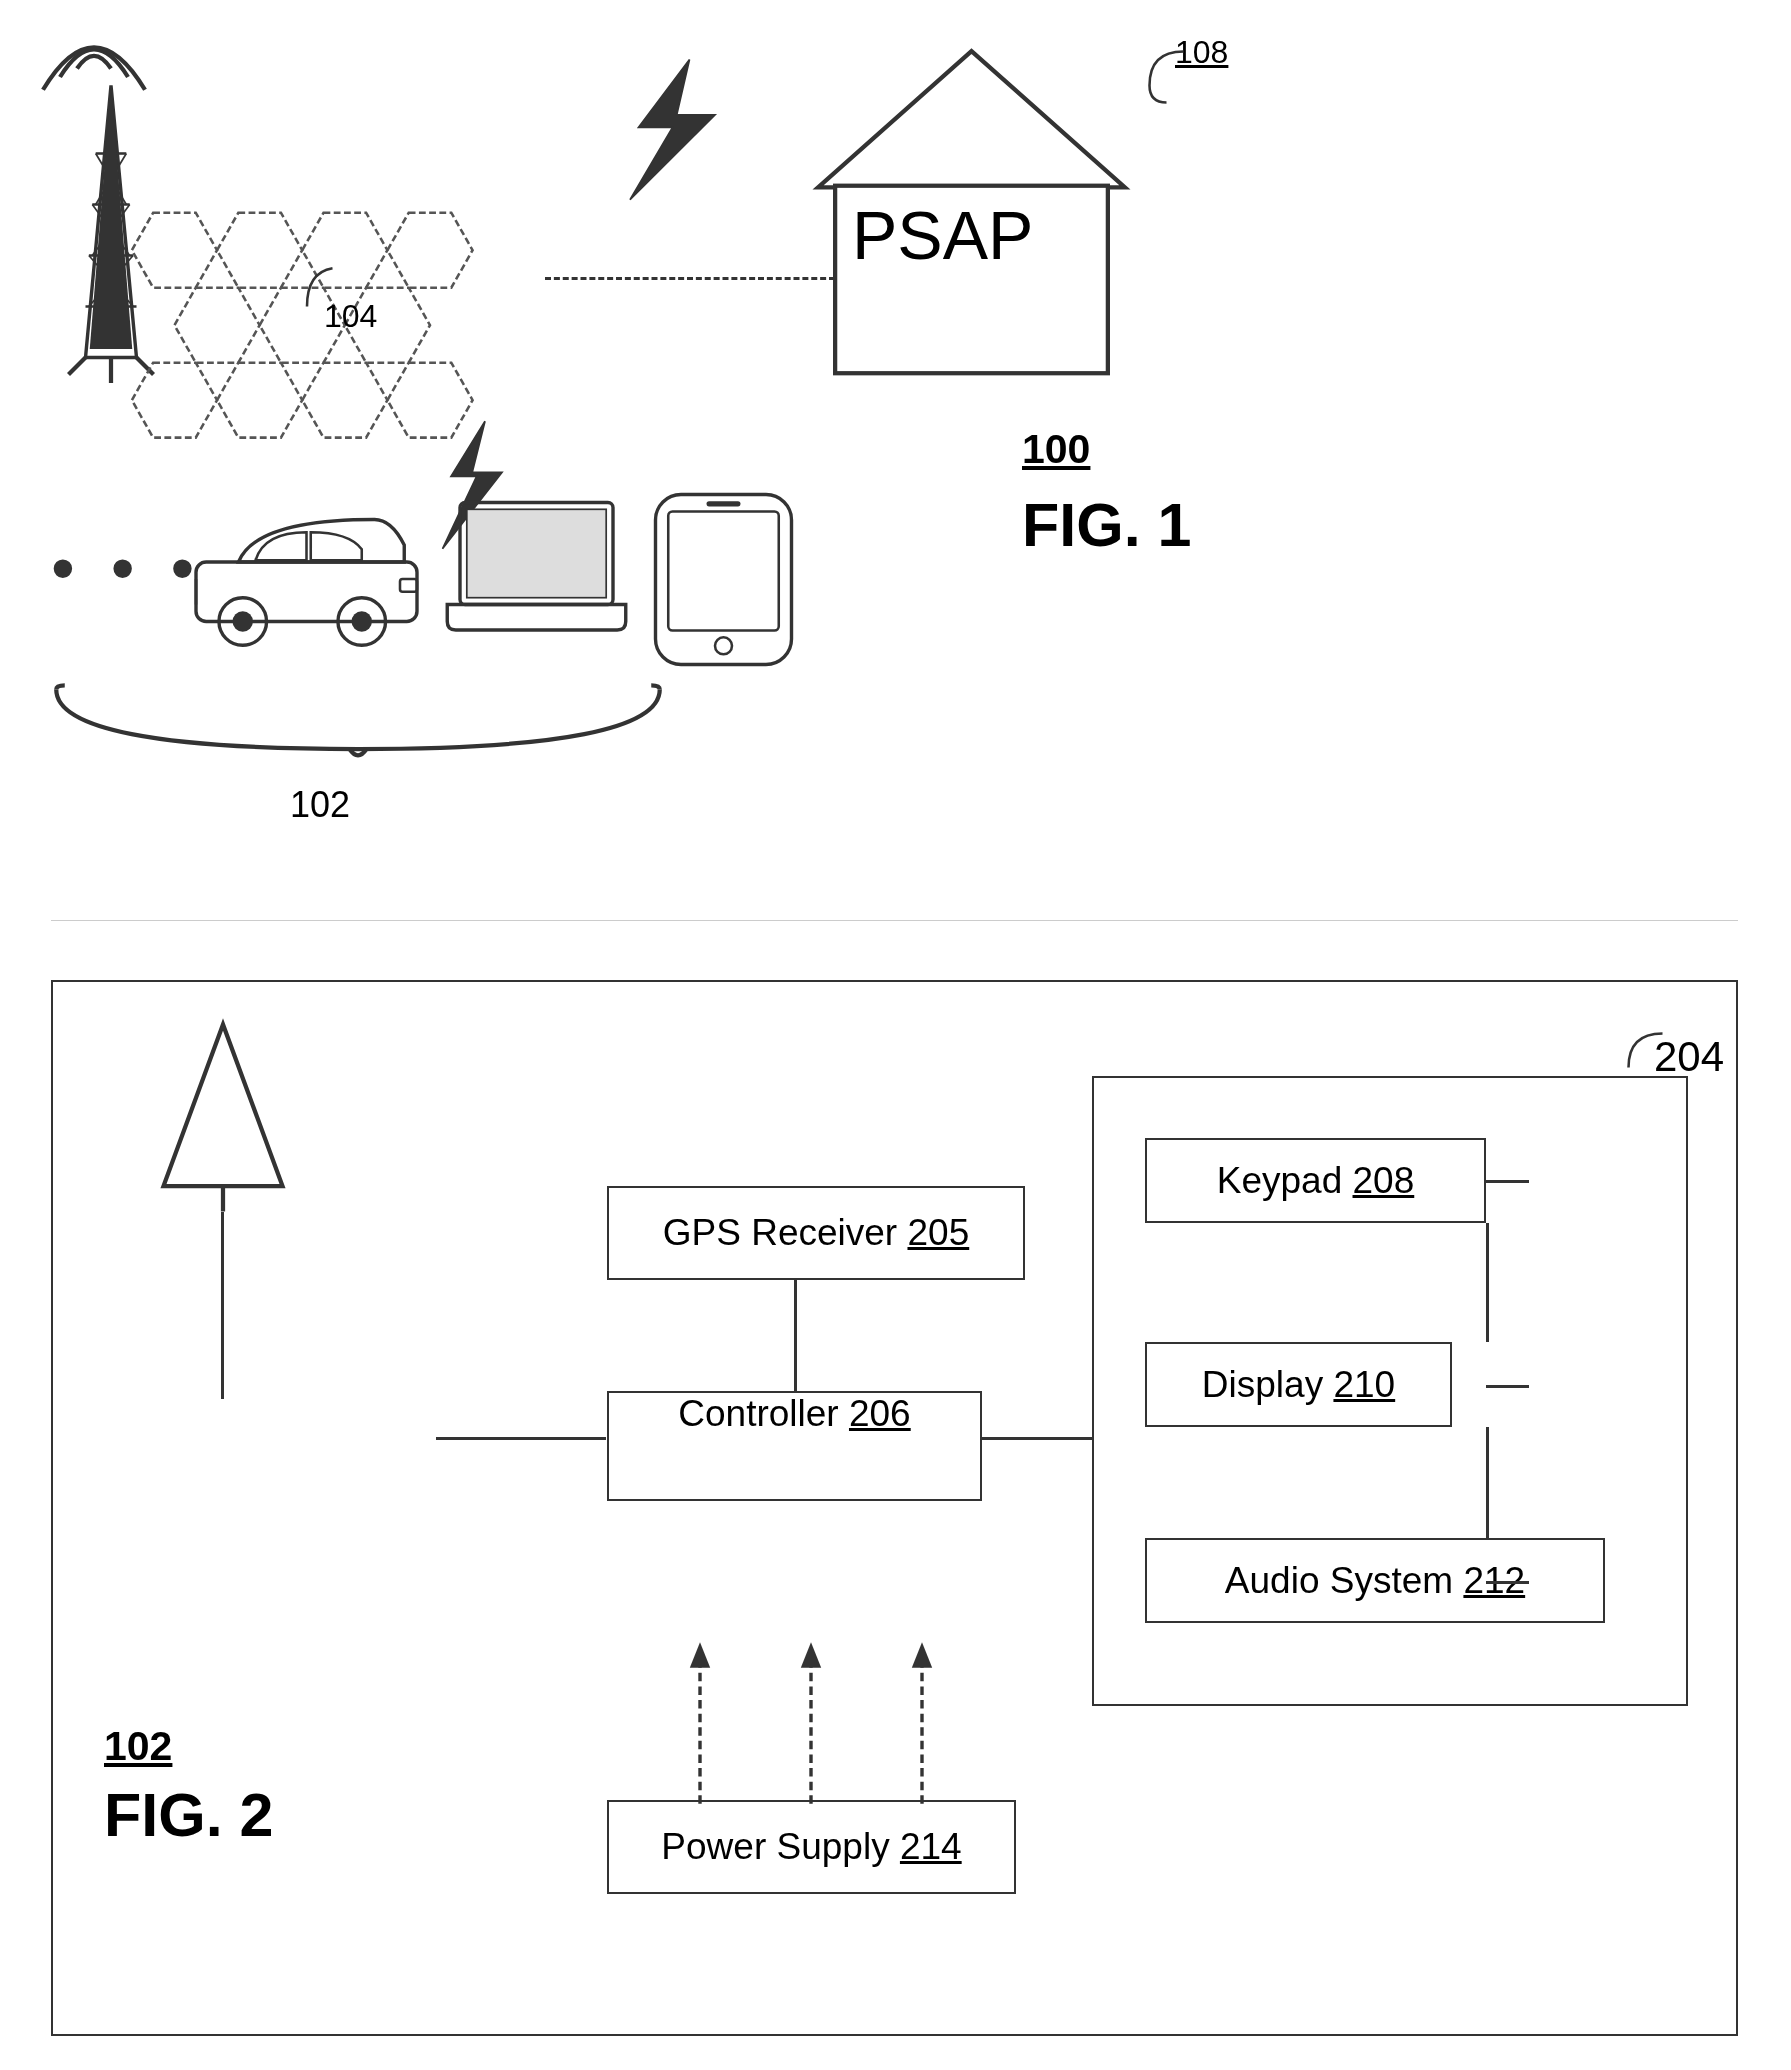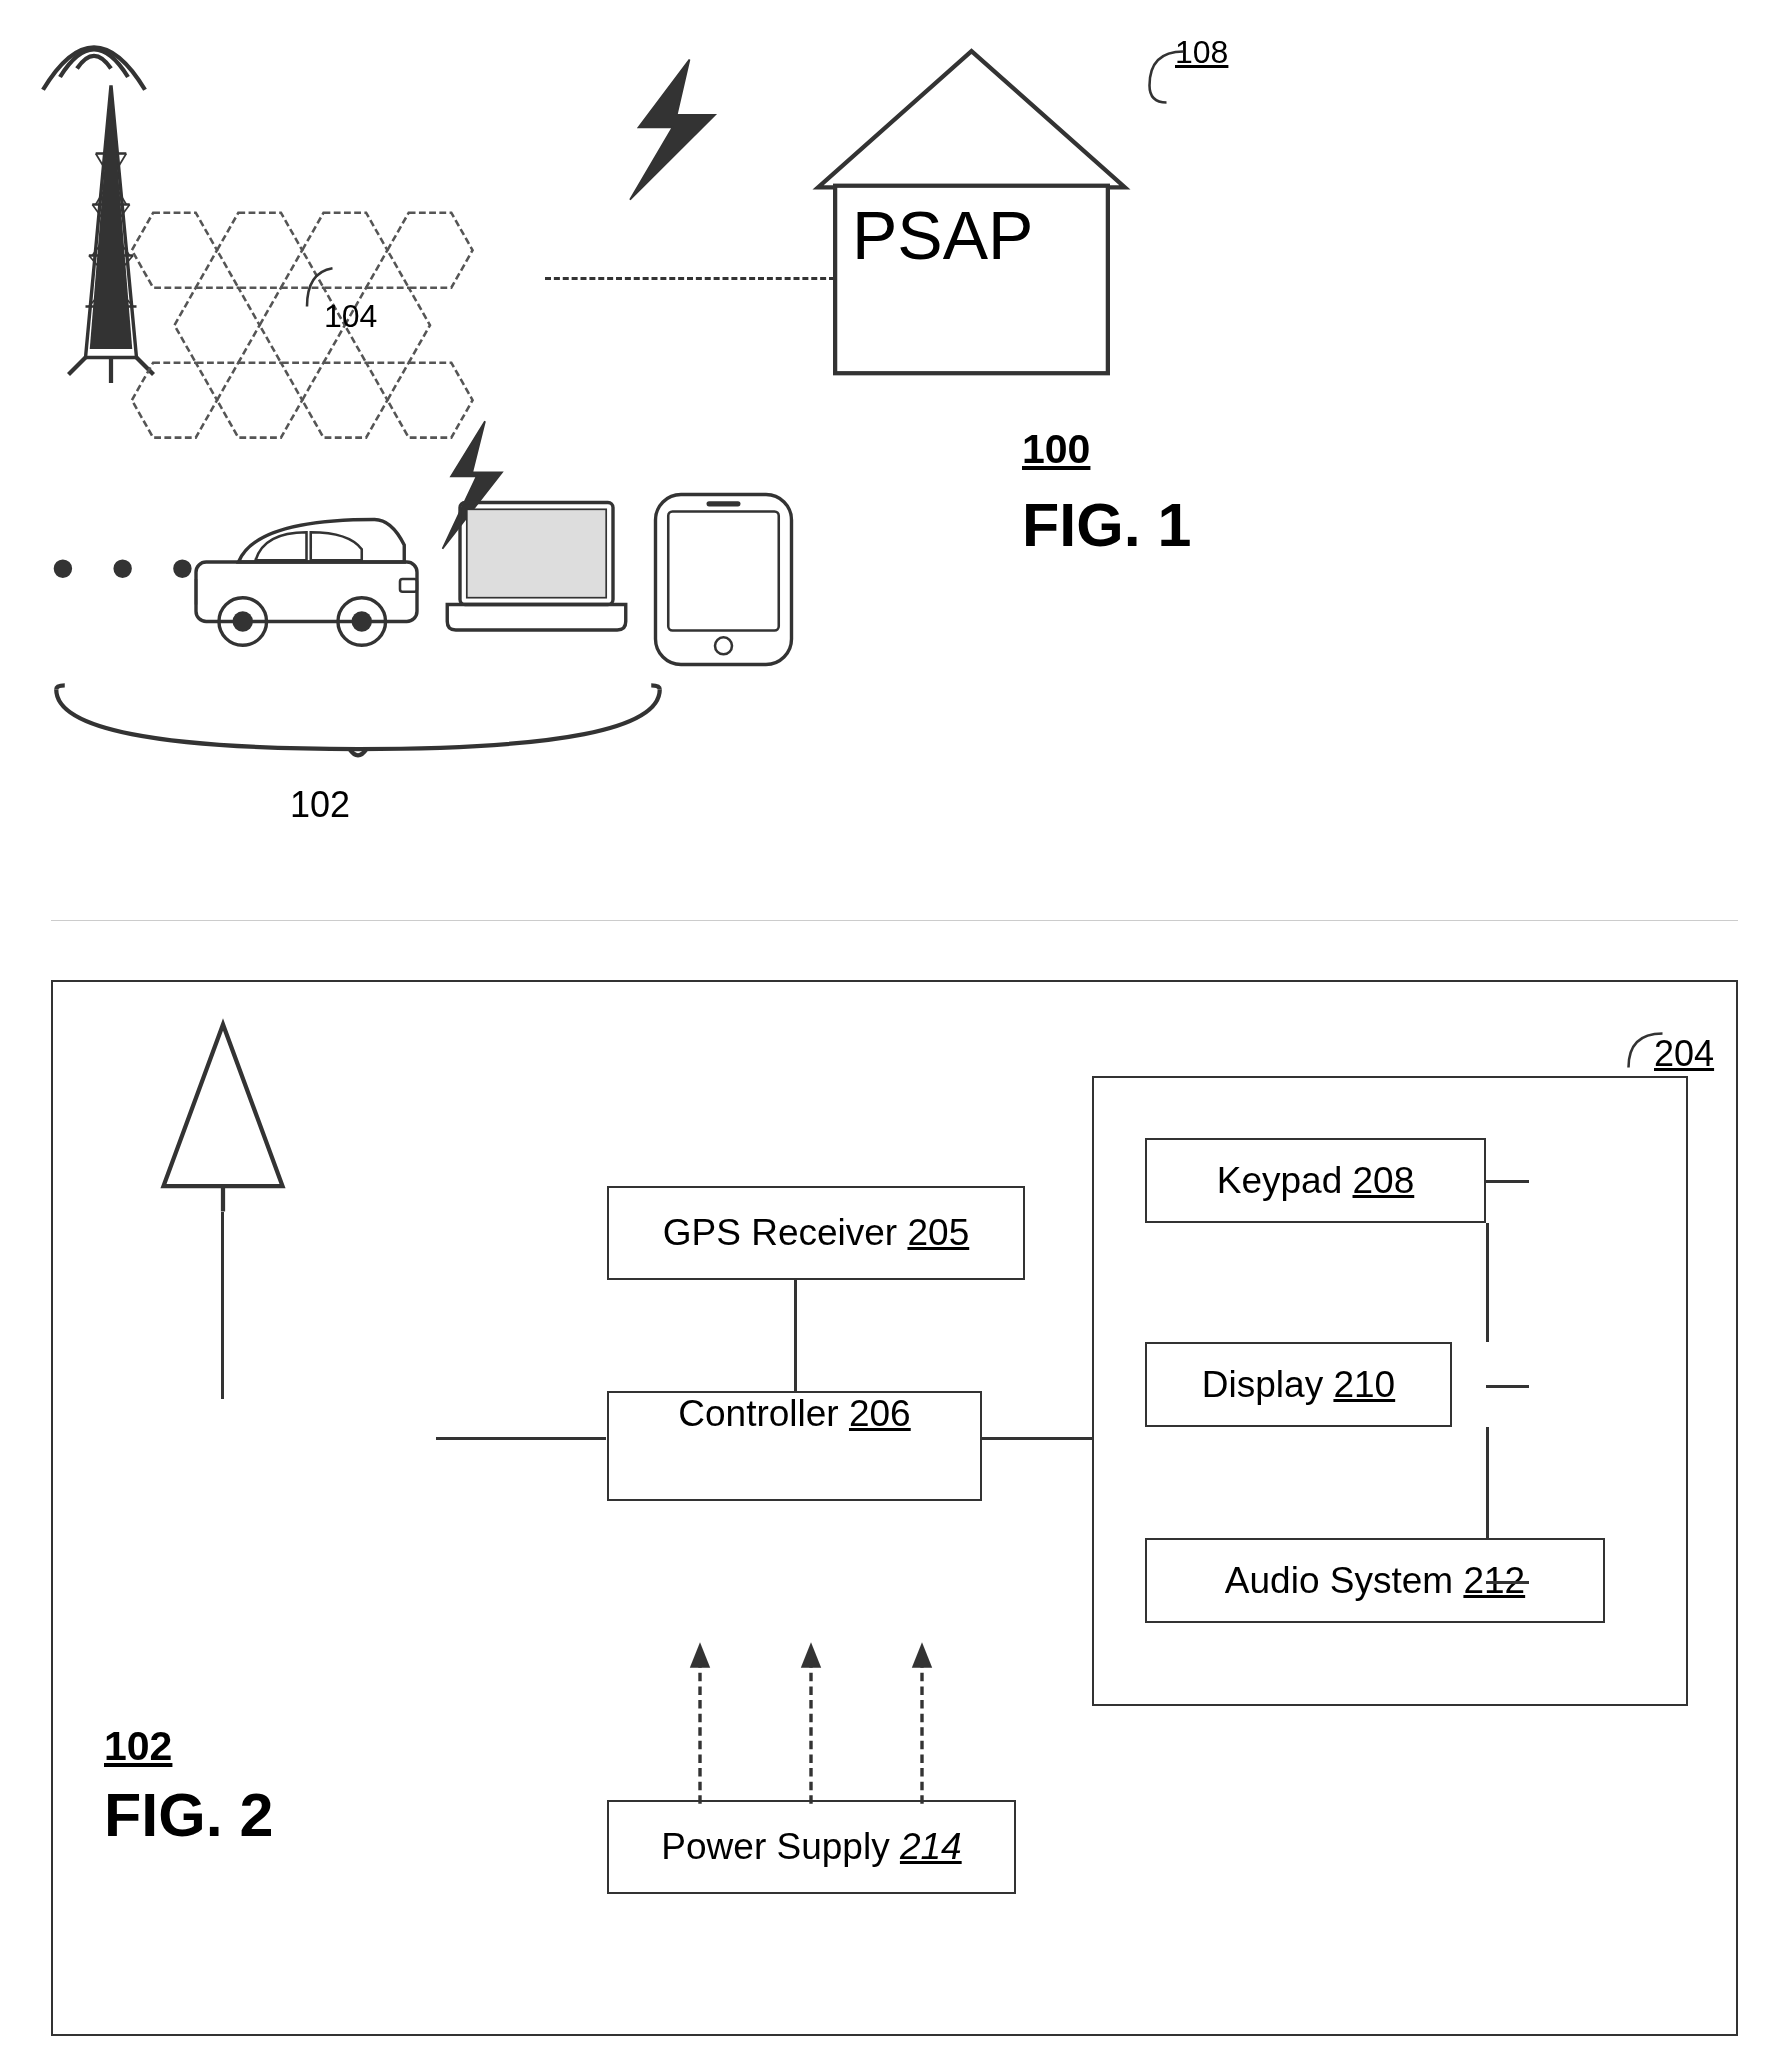--- a/index.html
+++ b/index.html
@@ -212,29 +212,29 @@
 
     <div style="position:absolute; top:145px; left:392px; width:3.4px; height:119px; background:#333;"></div>
     <div style="position:absolute; top:349px; left:392px; width:3.4px; height:111px; background:#333;"></div>
 
     <div style="position:absolute; top:102px; left:392px; width:43px; height:3.4px; background:#333;"></div>
     <div style="position:absolute; top:307px; left:392px; width:43px; height:3.4px; background:#333;"></div>
     <div style="position:absolute; top:503px; left:392px; width:43px; height:3.4px; background:#333;"></div>
 
   </div>
 
-  <div style="position:absolute; top:51px; left:1601px; font-size:36px; text-decoration:underline;">204</div>
+  <div style="position:absolute; top:51px; left:1601px; font-size:42px; ">204</div>
 
   <svg style="position:absolute; top:43px; left:1567px; width:51px; height:68px;" viewBox="0 0 60 80">
     <path d="M50,10 Q10,10 10,50" fill="none" stroke="#333" stroke-width="3"></path>
   </svg>
 
   <div style="position:absolute; top:818px; left:554px; width:409px; height:94px; border:2.6px solid #333; display:flex; align-items:center; justify-content:center;">
     <span class="box-text" style="font-size:37px;">
-      <span>Power Supply</span>&nbsp;<span style="text-decoration:underline; font-size:37px;font-style:italic;">214</span>
+      <span>Power Supply</span>&nbsp;<span style="text-decoration:underline; font-size:37px;">214</span>
     </span>
   </div>
 
   <svg style="position:absolute; top:656px; left:630px; width:34px; height:170px;" viewBox="0 0 40 200">
     <line x1="20" y1="195" x2="20" y2="30" stroke="#333" stroke-width="4" stroke-dasharray="10,6"></line>
     <polygon points="20,5 8,35 32,35" fill="#333"></polygon>
   </svg>
 
   <svg style="position:absolute; top:656px; left:741px; width:34px; height:170px;" viewBox="0 0 40 200">
     <line x1="20" y1="195" x2="20" y2="30" stroke="#333" stroke-width="4" stroke-dasharray="10,6"></line>

